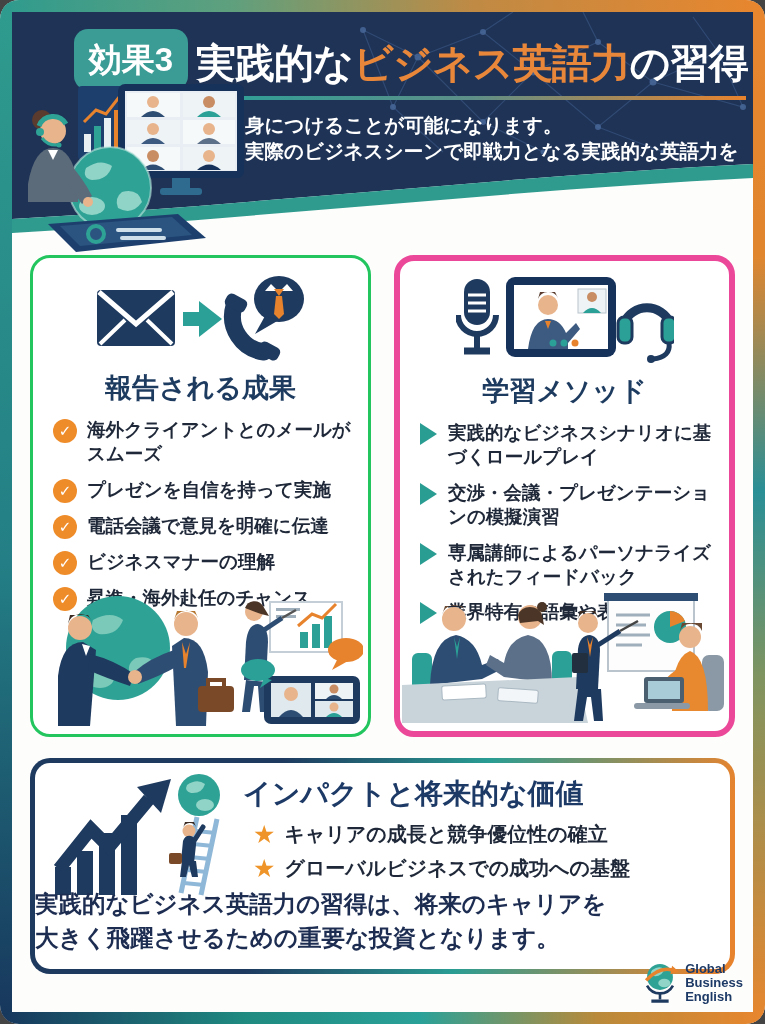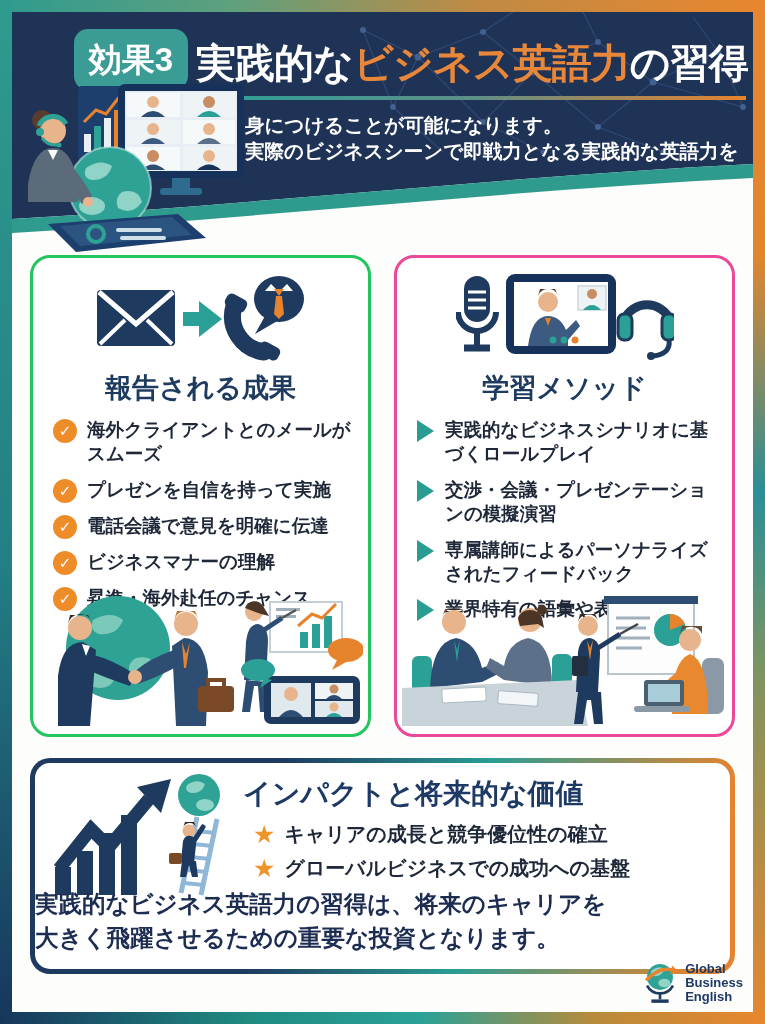--- a/index.html
+++ b/index.html
@@ -1,17 +1,17 @@
 <!DOCTYPE html>
 <html><head>
 <meta charset="utf-8">
 <style>
   * { margin:0; padding:0; box-sizing:border-box; }
   body { background:#444; font-family:"Liberation Sans","DejaVu Sans",sans-serif; }
-  .page { position:relative; width:765px; height:1024px; background:#fdfdfc; overflow:hidden; margin:0 auto; }
+  .page { position:relative; width:765px; height:1024px; background:#fdfdfc; overflow:hidden; margin:0 auto;border-radius:19px; }
 
   
   .edge-top    { position:absolute; z-index:9; left:0; top:0; width:765px; height:12px;
                  background:linear-gradient(90deg,#2f9b8e 0%,#5ea07e 30%,#c08a44 62%,#e8862e 100%); }
   .edge-left   { position:absolute; z-index:9; left:0; top:0; width:12px; height:1024px;
                  background:linear-gradient(180deg,#2f9b8e 0%,#237f85 55%,#17365c 100%); }
   .edge-right  { position:absolute; z-index:9; right:0; top:0; width:12px; height:1024px;
                  background:linear-gradient(180deg,#e8862e 0%,#e0862f 25%,#2a8f96 48%,#7f9460 66%,#e8862e 100%); }
   .edge-bottom { position:absolute; z-index:9; left:0; bottom:0; width:765px; height:12px;
                  background:linear-gradient(90deg,#17365c 0%,#1f8a80 32%,#2aa198 55%,#b98a3a 78%,#e8862e 100%); }
@@ -29,21 +29,21 @@
   .h-underline { position:absolute; left:186px; top:84px; width:548px; height:4px;
                  background:linear-gradient(90deg,#2aa198,#5d8f88,#e8832d); }
   .h-desc { position:absolute; left:233px; top:100px; width:500px; color:#fff; font-size:19.5px;
             font-weight:bold; line-height:26px; }
   .h-illu { position:absolute; left:14px; top:72px; z-index:3; }
 
   
   .cards { position:absolute; left:30px; top:255px; width:705px; display:flex; gap:23px; }
   .card { position:relative; width:341px; height:482px; background:#fff; border-radius:20px; }
   .card.results { border:3px solid #22c55e; }
-  .card.method  { border:3px solid #ec4899; }
+  .card.method  { border:6px solid #ec4899; }
   .card-icons { height:96px; margin-top:12px; display:flex; justify-content:center; align-items:center; }
   .card-title { text-align:center; font-size:27px; font-weight:bold; color:#1d3a5f; margin:4px 0 12px; }
   .clist { padding:0 12px 0 20px; }
   .citem { display:flex; gap:10px; margin-bottom:11px; font-size:18.5px; font-weight:bold;
            color:#1f2838; line-height:1.32; }
   .check { flex:0 0 24px; width:24px; height:24px; border-radius:50%; background:#ef8c2a; color:#fff;
            font-size:15px; font-weight:bold; text-align:center; line-height:24px; margin-top:1px; }
   .tri { flex:0 0 18px; width:0; height:0; border-left:17px solid #2a9d93;
          border-top:11px solid transparent; border-bottom:11px solid transparent; margin-top:2px; }
   .card-illu { position:absolute; left:0; right:0; bottom:4px; text-align:center; }

